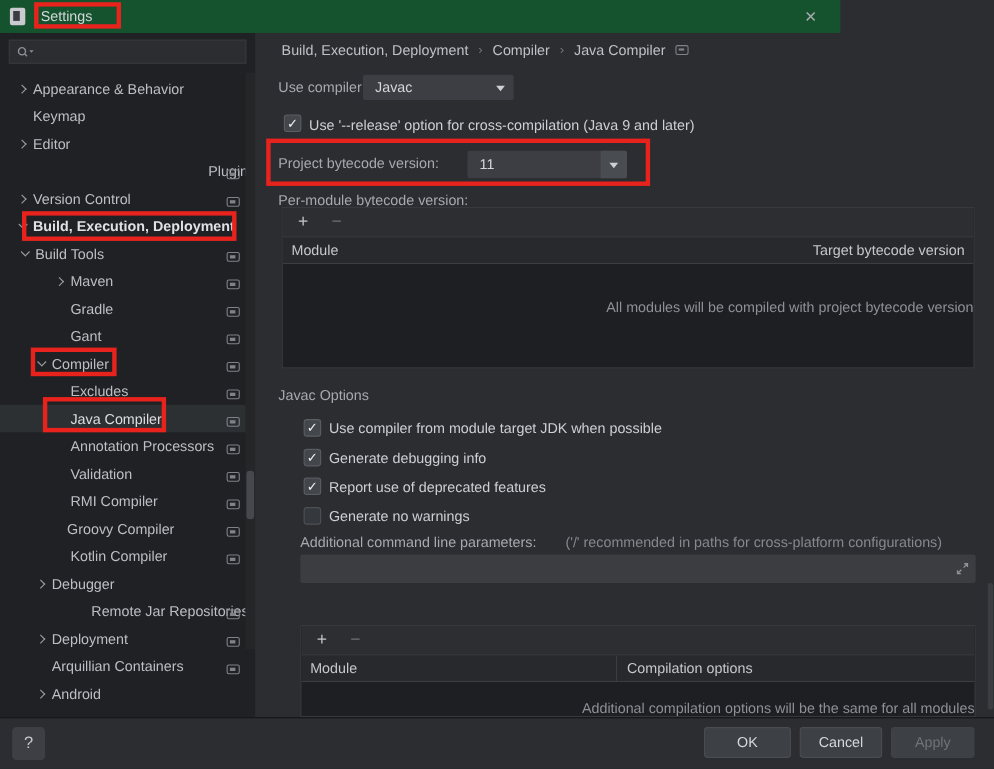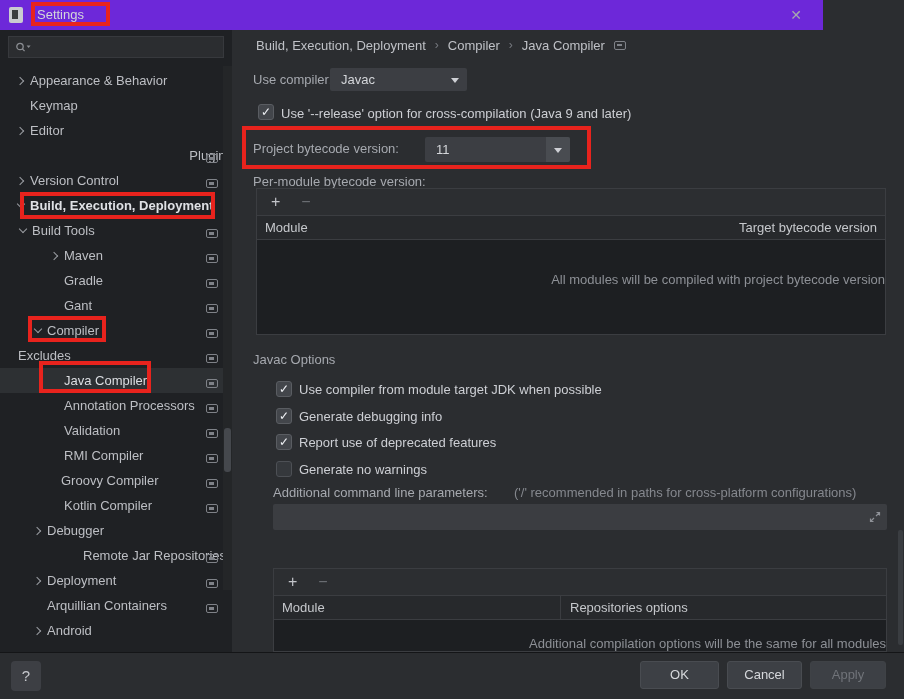--- a/index.html
+++ b/index.html
@@ -1,21 +1,21 @@
 <!DOCTYPE html>
 <html><head>
 <meta charset="utf-8">
 <style>
   * { margin:0; padding:0; box-sizing:border-box; }
   html,body { background:#111; }
   .window { position:relative; width:904px; height:699px; overflow:hidden;
             background:#2b2d30; font-family:"Liberation Sans", sans-serif; color:#bcbec4; }
 
   
-  .titlebar { position:absolute; left:0; top:0; width:823px; height:30px; background:#6d28d9; }
+  .titlebar { position:absolute; left:0; top:0; width:764px; height:30px; background:#14532d; }
   .app-icon { position:absolute; left:9px; top:7px; width:14px; height:16px;
               background:#c9cbd0; border-radius:2px; }
   .app-icon::after { content:""; position:absolute; left:3px; top:3px; width:6px; height:9px; background:#3a3c3f; }
   .win-title { position:absolute; left:37px; top:7px; font-size:13px; color:#d3d5d9; }
   .close-btn { position:absolute; right:16px; top:4px; width:22px; height:22px; text-align:center;
                line-height:22px; color:#a6a9ae; font-size:14px; cursor:default; }
 
   
   .sidebar { position:absolute; left:0; top:30px; width:232px; height:622px; background:#1f2124; }
   .search-box { position:absolute; left:8px; top:6px; width:216px; height:22px; background:#2b2d30;
@@ -179,21 +179,21 @@
           <span>Gant</span>
           <span class="tree-mon"><span class="mon"></span></span>
         </div>
         <div class="tree-row" style="padding-left: 29px;">
           <span class="chev-box">
             <span class="chev down"></span>
           </span>
           <span>Compiler</span>
           <span class="tree-mon"><span class="mon"></span></span>
         </div>
-        <div class="tree-row" style="">
+        <div class="tree-row" style="padding-left: 46px;">
           <span class="chev-box"></span>
           <span>Excludes</span>
           <span class="tree-mon"><span class="mon"></span></span>
         </div>
         <div class="tree-row selected" style="padding-left: 46px;">
           <span class="chev-box"></span>
           <span>Java Compiler</span>
           <span class="tree-mon"><span class="mon"></span></span>
         </div>
         <div class="tree-row" style="padding-left: 46px;">
@@ -319,21 +319,21 @@
     </div>
 
 
     <div class="table table2">
       <div class="tbl-toolbar">
         <span class="tbl-add">+</span>
         <span class="tbl-remove">−</span>
       </div>
       <div class="tbl-header">
         <span class="col1">Module</span>
-        <span class="col2">Repositories options</span>
+        <span class="col2">Compilation options</span>
       </div>
       <div class="tbl-empty">Additional compilation options will be the same for all modules</div>
     </div>
 
     <div class="main-thumb"></div>
   </div>
 
   <div class="footer">
     <div class="help-btn">?</div>
     <div class="btn btn-ok">OK</div>

